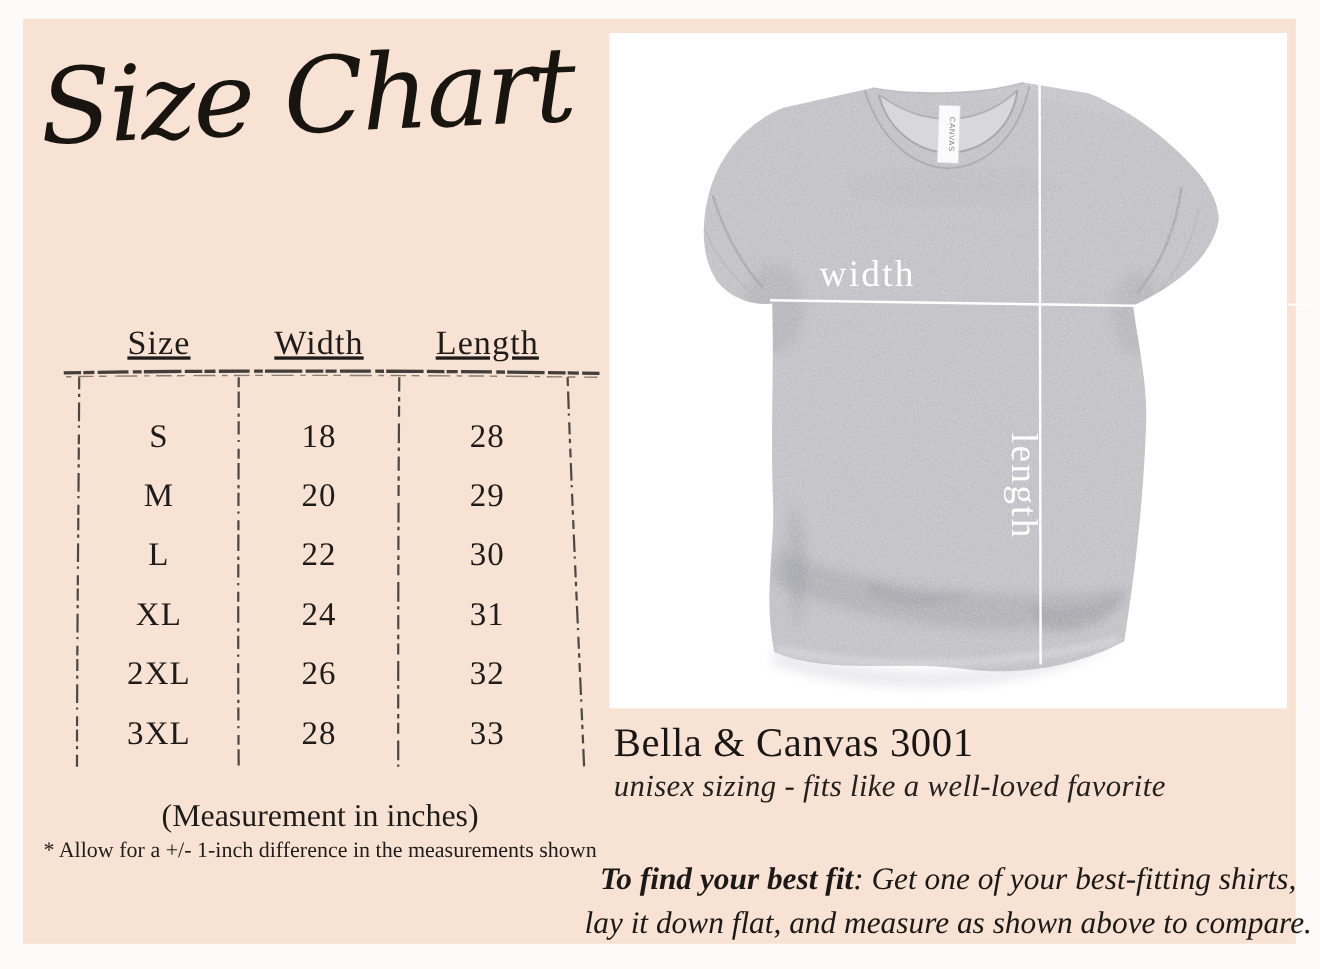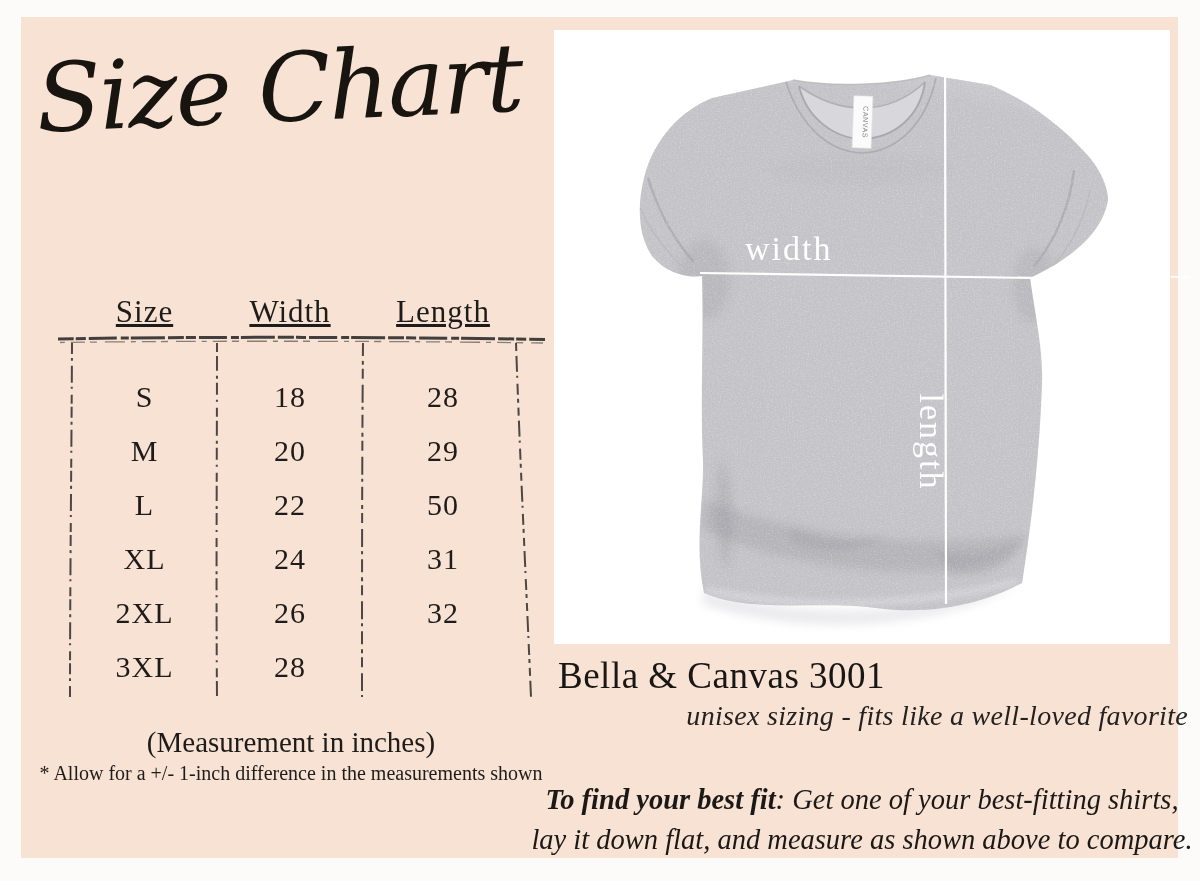--- a/index.html
+++ b/index.html
@@ -52,21 +52,21 @@
     position:absolute; left:554px; top:30px; width:616px; height:614px;
     background:#ffffff;
   }
   .photo-panel svg { display:block; }
   .width-line-ext {
     position:absolute; left:1171px; top:276px; width:19px; height:2.4px;
     background:#ffffff; transform:rotate(1.2deg); opacity:.9;
   }
   .product-block { position:absolute; left:558px; top:654px; width:630px; }
   .product-name { font-size:37px; letter-spacing:.5px; color:#191715; }
-  .product-tagline { font-size:28px; font-style:italic; color:#242220; margin-top:3px; letter-spacing:.3px;text-align:right; }
+  .product-tagline { font-size:28px; font-style:italic; color:#242220; margin-top:3px; letter-spacing:.3px; }
   .fit-note {
     position:absolute; left:524px; top:780px; width:676px;
     text-align:center; font-size:28.5px; font-style:italic; line-height:40px;
     color:#1b1917;
   }
   .fit-note b { font-weight:bold; }
 </style>
 </head>
 <body>
 
@@ -87,35 +87,36 @@
     <div>28</div>
   </div>
   <div class="t-row">
     <div>M</div>
     <div>20</div>
     <div>29</div>
   </div>
   <div class="t-row">
     <div>L</div>
     <div>22</div>
-    <div>50</div>
+    <div>30</div>
   </div>
   <div class="t-row">
     <div>XL</div>
     <div>24</div>
     <div>31</div>
   </div>
   <div class="t-row">
     <div>2XL</div>
     <div>26</div>
     <div>32</div>
   </div>
   <div class="t-row">
     <div>3XL</div>
     <div>28</div>
+    <div>33</div>
   </div>
 </div>
 
 <svg class="table-lines" viewBox="0 0 1200 881" xmlns="http://www.w3.org/2000/svg">
   <g stroke="#2e2c2a" fill="none" stroke-linecap="butt">
     <path d="M58,339 C 180,336.5 420,337 545,339.5" stroke-width="3" stroke-dasharray="16 2 10 3 28 4 8 2 34 3" opacity="0.9"></path>
     <path d="M60,342.5 C 200,340.5 400,341 543,343" stroke-width="1.3" stroke-dasharray="5 6 14 5 7 8 20 6" opacity="0.55"></path>
     <path d="M72,343 C 71.5,460 70,580 70,697" stroke-width="2" stroke-dasharray="11 4 3 5 17 4 2 6 9 3" opacity="0.85"></path>
     <path d="M217,343 C 217,460 216,580 217,697" stroke-width="2" stroke-dasharray="9 4 15 5 3 4 12 5 2 6" opacity="0.85"></path>
     <path d="M363,343 C 362,460 362,580 362,697" stroke-width="2" stroke-dasharray="13 5 4 4 10 6 18 4 3 5" opacity="0.85"></path>

